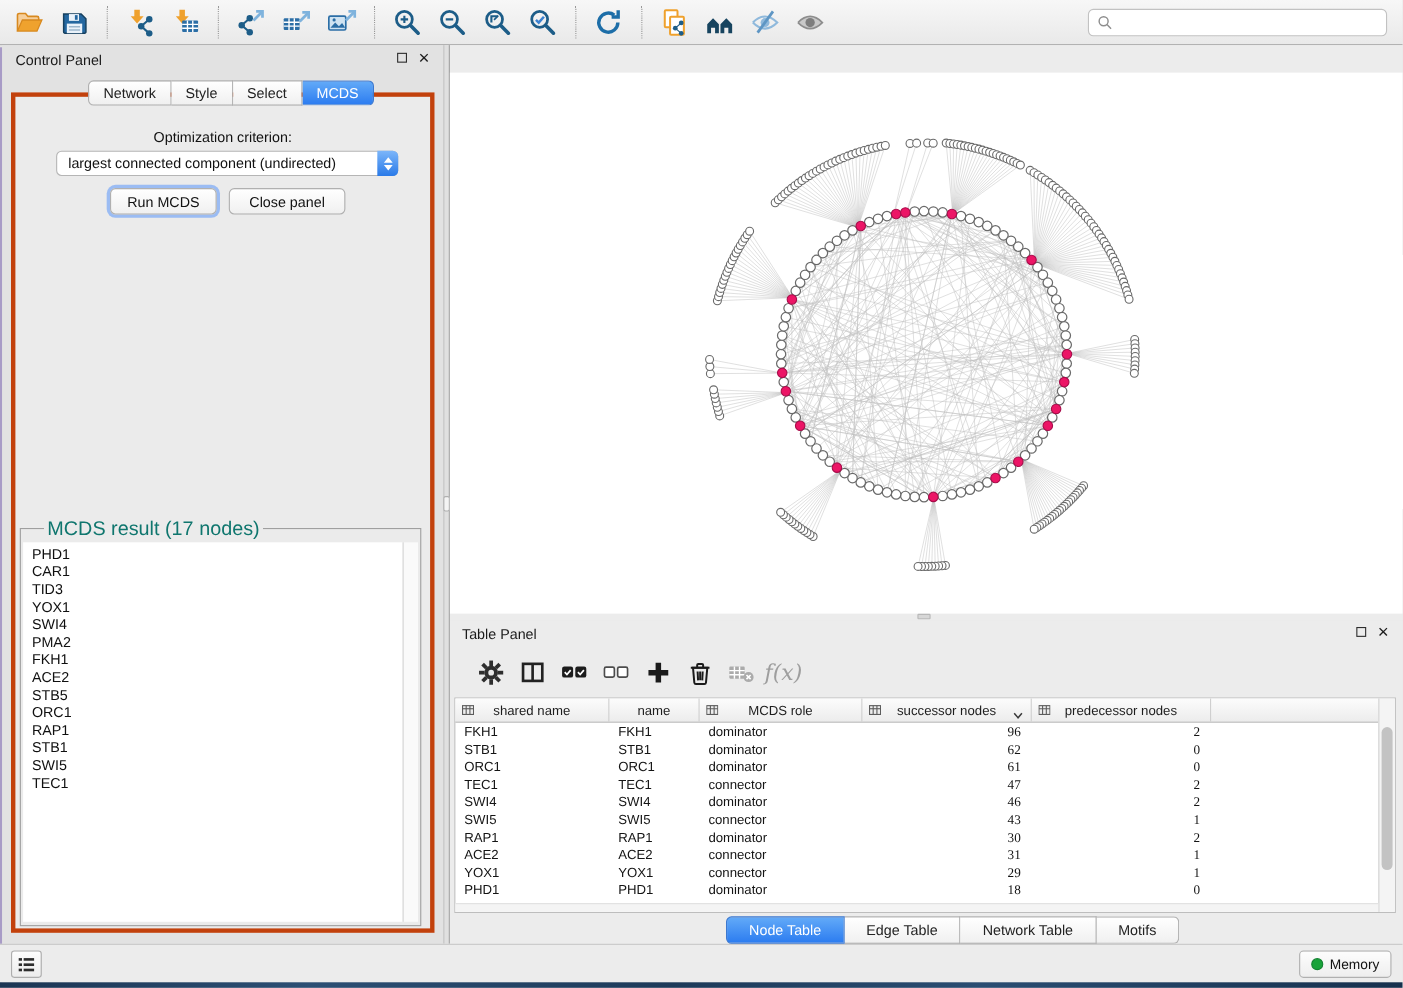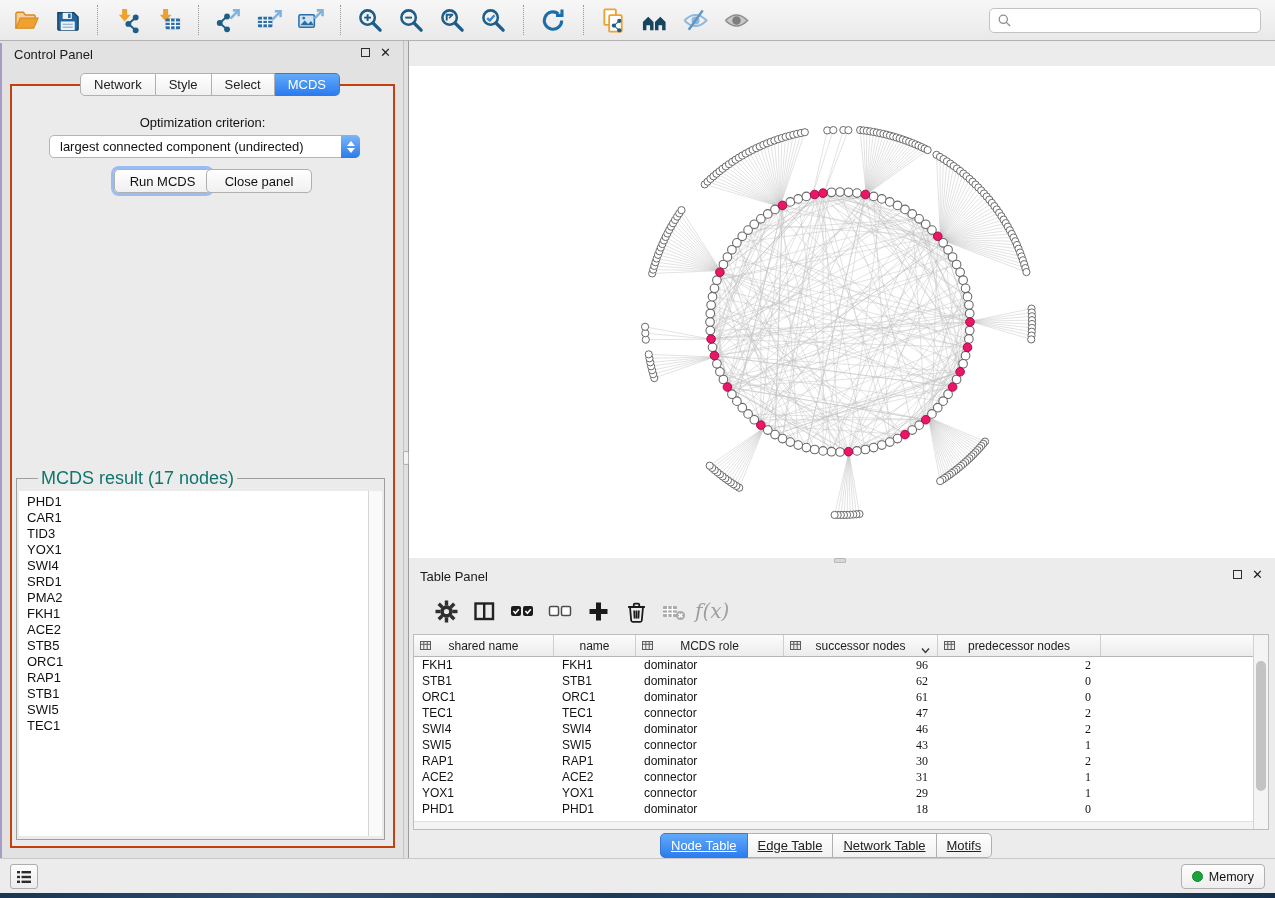--- a/index.html
+++ b/index.html
@@ -35,33 +35,33 @@
 
   .seg { position:absolute; display:flex; z-index:5; }
   .seg .sbtn { border:1px solid #b0b0b0; border-left-width:0; background:linear-gradient(#ffffff,#f0f0f0);
     font-size:13px; color:#222; padding:3px 13px; font-family:inherit; white-space:nowrap; }
   .seg .sbtn:first-child { border-left-width:1px; border-radius:5px 0 0 5px; }
   .seg .sbtn:last-child { border-radius:0 5px 5px 0; }
   .seg .sbtn.active { background:linear-gradient(#62aaf8,#2c7cf0); color:#fff; border-color:#3c78cf; }
   .cp-tabs { top:32px; left:78px; }
 
   .cp-content { position:absolute; left:8px; right:8px; top:43px; bottom:10px; background:#ebebeb;
-    border:2px solid #c2410c; }
+    border:4px solid #c2410c; }
   .opt-label { position:absolute; top:29px; left:0; right:0; text-align:center; font-size:13px; color:#111; }
   .dropdown { position:absolute; top:49px; left:37px; width:311px; height:23px; background:#fff;
     border:1px solid #b5b5b5; border-radius:5px; display:flex; align-items:center; }
   .dropdown .dd-text { flex:1; font-size:13px; color:#111; padding-left:10px; white-space:nowrap; overflow:hidden; }
   .dd-stepper { width:19px; height:23px; margin-right:-1px; border-radius:0 5px 5px 0;
     background:linear-gradient(#7cb6fa,#2a7ae8); display:flex; flex-direction:column; align-items:center; justify-content:center; gap:2px; }
   .dd-stepper i { width:0; height:0; border-left:4px solid transparent; border-right:4px solid transparent; display:block; }
   .dd-up { border-bottom:5px solid #fff; }
   .dd-down { border-top:5px solid #fff; }
   .cp-btn { position:absolute; top:83px; height:24px; background:linear-gradient(#ffffff,#f0f0f0);
     border:1px solid #b0b0b0; border-radius:5px; font-size:13px; color:#111; font-family:inherit; }
-  .btn-run { left:102px; width:97px; box-shadow:0 0 0 3px rgba(90,150,250,.55); }
+  .btn-run { left:86px; width:97px; box-shadow:0 0 0 3px rgba(90,150,250,.55); }
   .btn-close { left:194px; width:106px; }
 
   fieldset.mcds { position:absolute; left:4px; right:8px; top:382px; height:372px;
     border:1px solid #9f9f9f; background:#ebebeb; }
   fieldset.mcds legend { font-size:18px; color:#0f766e; margin-left:21px; padding:0 3px; }
   .mcds-list { position:absolute; left:2px; right:16px; top:2px; bottom:3px; background:#fff; overflow:hidden;
     padding:3px 0 0 8px; }
   .mcds-list .li { font-size:13px; line-height:16px; color:#101010; }
   .mcds-scroll { position:absolute; right:2px; top:2px; bottom:3px; width:14px; background:#fafafa;
     border-left:1px solid #d5d5d5; }
@@ -106,21 +106,21 @@
   .tbody { position:absolute; left:0; right:15px; top:22px; bottom:8px; overflow:hidden; }
   .tr { display:flex; height:16px; }
   .td { font-size:12px; color:#141414; line-height:16px; white-space:nowrap; overflow:hidden; }
   .td.l { padding-left:8px; text-align:left; }
   .td.r { padding-right:10px; text-align:right;font-family:Liberation Serif, serif; }
   .vscroll { position:absolute; right:0; top:0; bottom:0; width:15px; background:#f4f4f4; border-left:1px solid #d2d2d2; }
   .vscroll .thumb { position:absolute; left:2px; right:2px; top:26px; height:130px; background:#c3c3c3; border-radius:6px; }
   .hstrip { position:absolute; left:0; right:15px; bottom:0; height:8px; background:#f4f4f4; border-top:1px solid #e0e0e0; }
 
   .tp-tabs { top:269px; left:251px; }
-  .tp-tabs .sbtn { padding:4px 10px;text-decoration:underline; }
+  .tp-tabs .sbtn { padding:4px 20px; }
 
   
   .statusbar { position:absolute; left:0; right:0; top:858px; height:35px; background:#ececec; border-top:1px solid #c9c9c9; }
   .sb-left-btn { position:absolute; left:10px; top:5px; width:28px; height:25px; background:linear-gradient(#fdfdfd,#ececec);
     border:1px solid #adadad; border-radius:3px; display:flex; align-items:center; justify-content:center; }
   .sb-mem-btn { position:absolute; right:10px; top:5px; height:25px; background:linear-gradient(#fdfdfd,#eeeeee);
     border:1px solid #b0b0b0; border-radius:4px; display:flex; align-items:center; gap:6px; padding:0 10px;
     font-size:12.5px; color:#111; }
   .mem-dot { width:11px; height:11px; border-radius:50%; background:#19a33a; border:1px solid #128230; }
 </style>
@@ -323,21 +323,20 @@
     <button class="cp-btn btn-run">Run MCDS</button>
     <button class="cp-btn btn-close">Close panel</button>
     <fieldset class="mcds">
       <legend>MCDS result (17 nodes)</legend>
       <div class="mcds-list" id="mcds-list">
           <div class="li">PHD1</div>
           <div class="li">CAR1</div>
           <div class="li">TID3</div>
           <div class="li">YOX1</div>
           <div class="li">SWI4</div>
-          <div class="li">SRD1</div>
           <div class="li">PMA2</div>
           <div class="li">FKH1</div>
           <div class="li">ACE2</div>
           <div class="li">STB5</div>
           <div class="li">ORC1</div>
           <div class="li">RAP1</div>
           <div class="li">STB1</div>
           <div class="li">SWI5</div>
           <div class="li">TEC1</div>
         </div>

